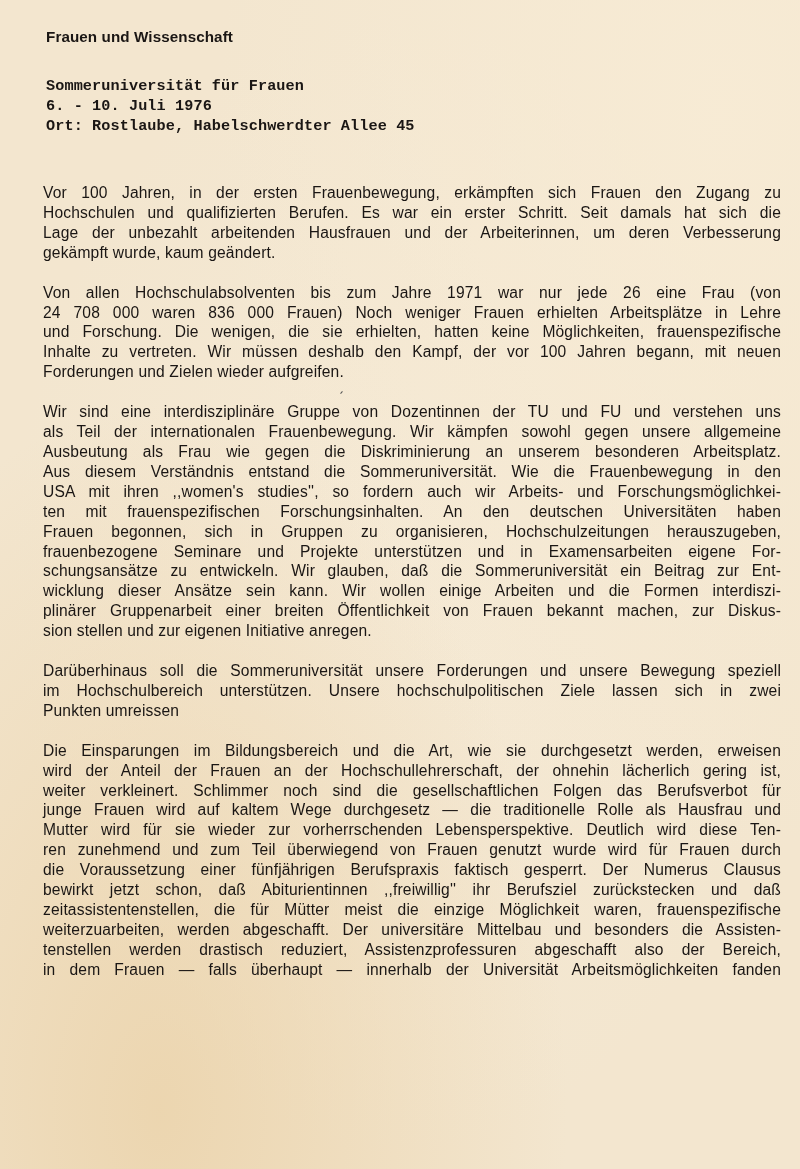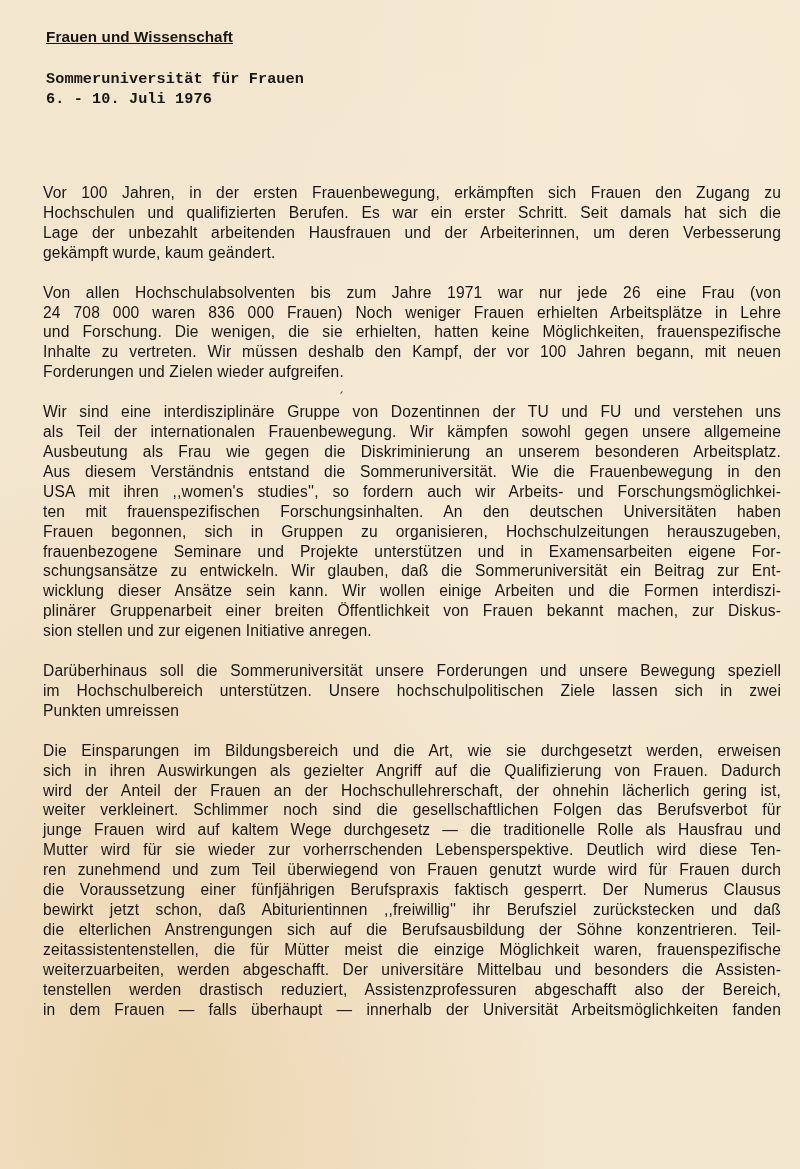--- a/index.html
+++ b/index.html
@@ -18,21 +18,21 @@
     .page { position: relative; width: 800px; height: 1169px; }
     .header {
       position: absolute;
       left: 46px;
       top: 27px;
       font-weight: bold;
       font-size: 15.2px;
       line-height: 20px;
       letter-spacing: 0.1px;
     }
-    .header .title { margin-bottom: 22px; text-decoration: underline; }
+    .header .title { margin-bottom: 29px; }
     .header .line { display: block; font-family: Liberation Mono, monospace; }
     .body {
       position: absolute;
       left: 43px;
       top: 183px;
       width: 738px;
       font-size: 15.6px;
       line-height: 19.9px;
       letter-spacing: 0.15px;
     }
@@ -57,20 +57,21 @@
   </style>
 </head>
 <body>
 
 <div class="page">
 
   <div class="header">
     <div class="title">Frauen und Wissenschaft</div>
     <span class="line">Sommeruniversität für Frauen</span>
     <span class="line">6. - 10. Juli 1976</span>
+    <span class="line">Ort: Rostlaube, Habelschwerdter Allee 45</span>
   </div>
 
   <div class="mark"></div>
 
   <div class="body">
 
     <p>
       <span class="l">Vor 100 Jahren, in der ersten Frauenbewegung, erkämpften sich Frauen den Zugang zu</span>
       <span class="l">Hochschulen und qualifizierten Berufen. Es war ein erster Schritt. Seit damals hat sich die</span>
       <span class="l">Lage der unbezahlt arbeitenden Hausfrauen und der Arbeiterinnen, um deren Verbesserung</span>
@@ -102,29 +103,27 @@
 
     <p>
       <span class="l">Darüberhinaus soll die Sommeruniversität unsere Forderungen und unsere Bewegung speziell</span>
       <span class="l">im Hochschulbereich unterstützen. Unsere hochschulpolitischen Ziele lassen sich in zwei</span>
       <span class="l last">Punkten umreissen</span>
     </p>
 
 
     <p>
       <span class="l">Die Einsparungen im Bildungsbereich und die Art, wie sie durchgesetzt werden, erweisen</span>
-      <span class="l">sich in ihren Auswirkungen als gezielter Angriff auf die Qualifizierung von Frauen. Dadurch</span>
       <span class="l">wird der Anteil der Frauen an der Hochschullehrerschaft, der ohnehin lächerlich gering ist,</span>
       <span class="l">weiter verkleinert. Schlimmer noch sind die gesellschaftlichen Folgen  das Berufsverbot für</span>
       <span class="l">junge Frauen wird auf kaltem Wege durchgesetz — die traditionelle Rolle als Hausfrau und</span>
       <span class="l">Mutter wird für sie wieder zur vorherrschenden Lebensperspektive. Deutlich wird diese Ten-</span>
       <span class="l">ren zunehmend und zum Teil überwiegend von Frauen genutzt wurde wird für Frauen durch</span>
       <span class="l">die Voraussetzung einer fünfjährigen Berufspraxis faktisch gesperrt. Der Numerus Clausus</span>
       <span class="l">bewirkt jetzt schon, daß Abiturientinnen ,,freiwillig'' ihr Berufsziel zurückstecken und daß</span>
-      <span class="l">die elterlichen Anstrengungen sich auf die Berufsausbildung der Söhne konzentrieren. Teil-</span>
       <span class="l">zeitassistentenstellen, die für Mütter meist die einzige Möglichkeit waren, frauenspezifische</span>
       <span class="l">weiterzuarbeiten, werden abgeschafft. Der universitäre Mittelbau und besonders die Assisten-</span>
       <span class="l">tenstellen werden drastisch reduziert, Assistenzprofessuren abgeschafft  also der Bereich,</span>
       <span class="l">in dem Frauen — falls überhaupt — innerhalb der Universität Arbeitsmöglichkeiten fanden</span>
     </p>
 
   </div>
 </div>
 
 </body></html>

